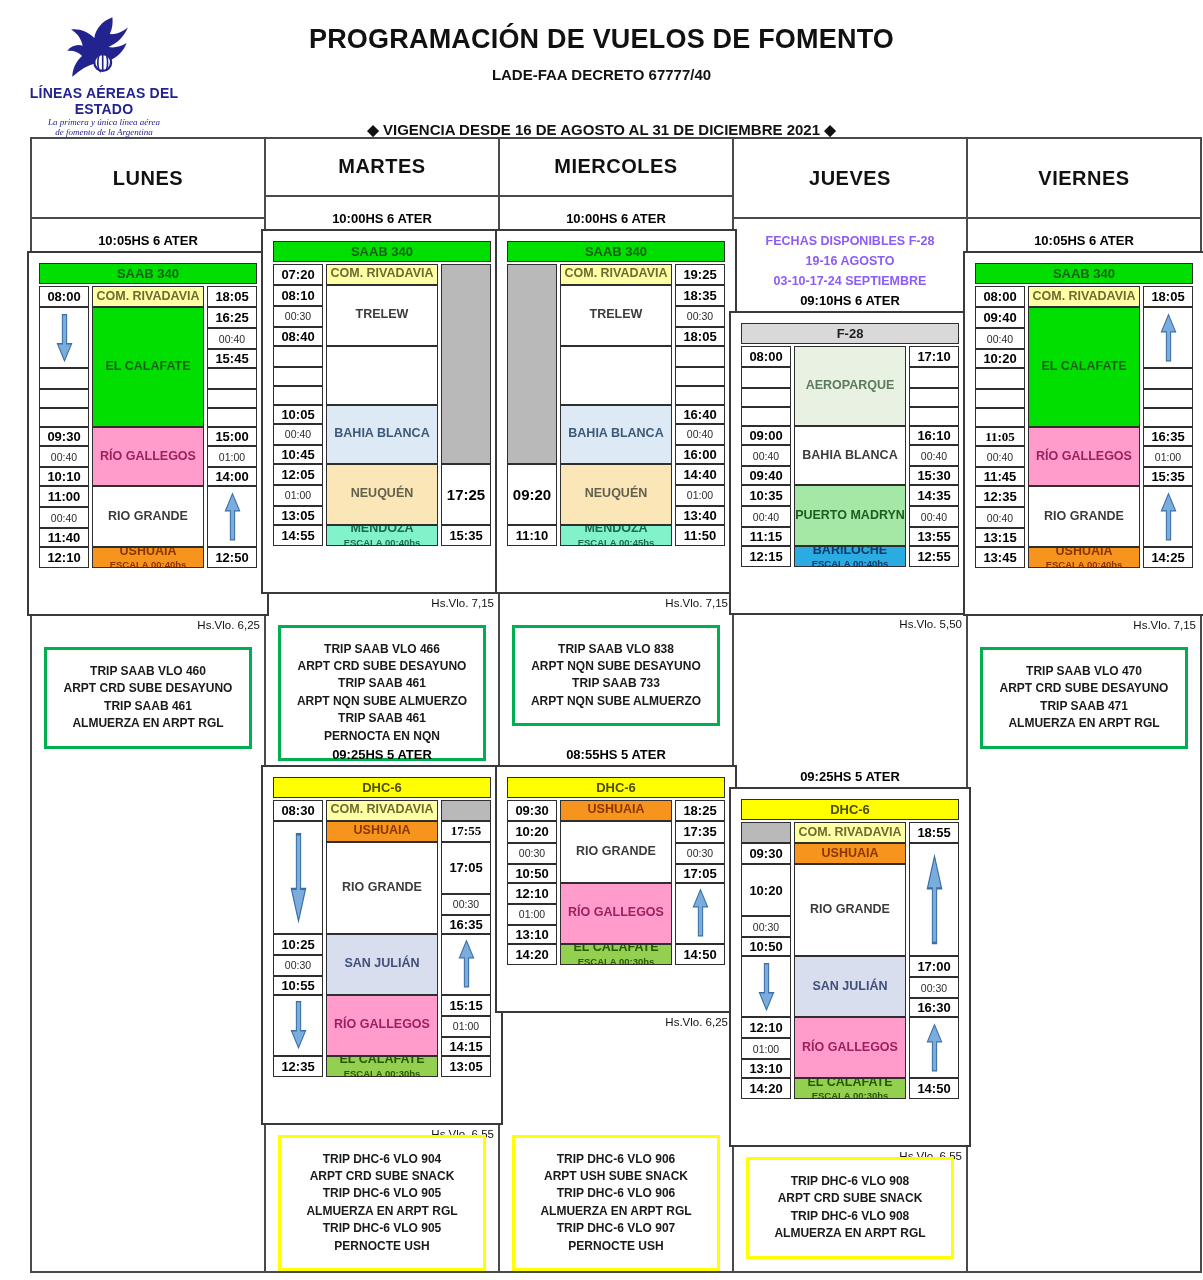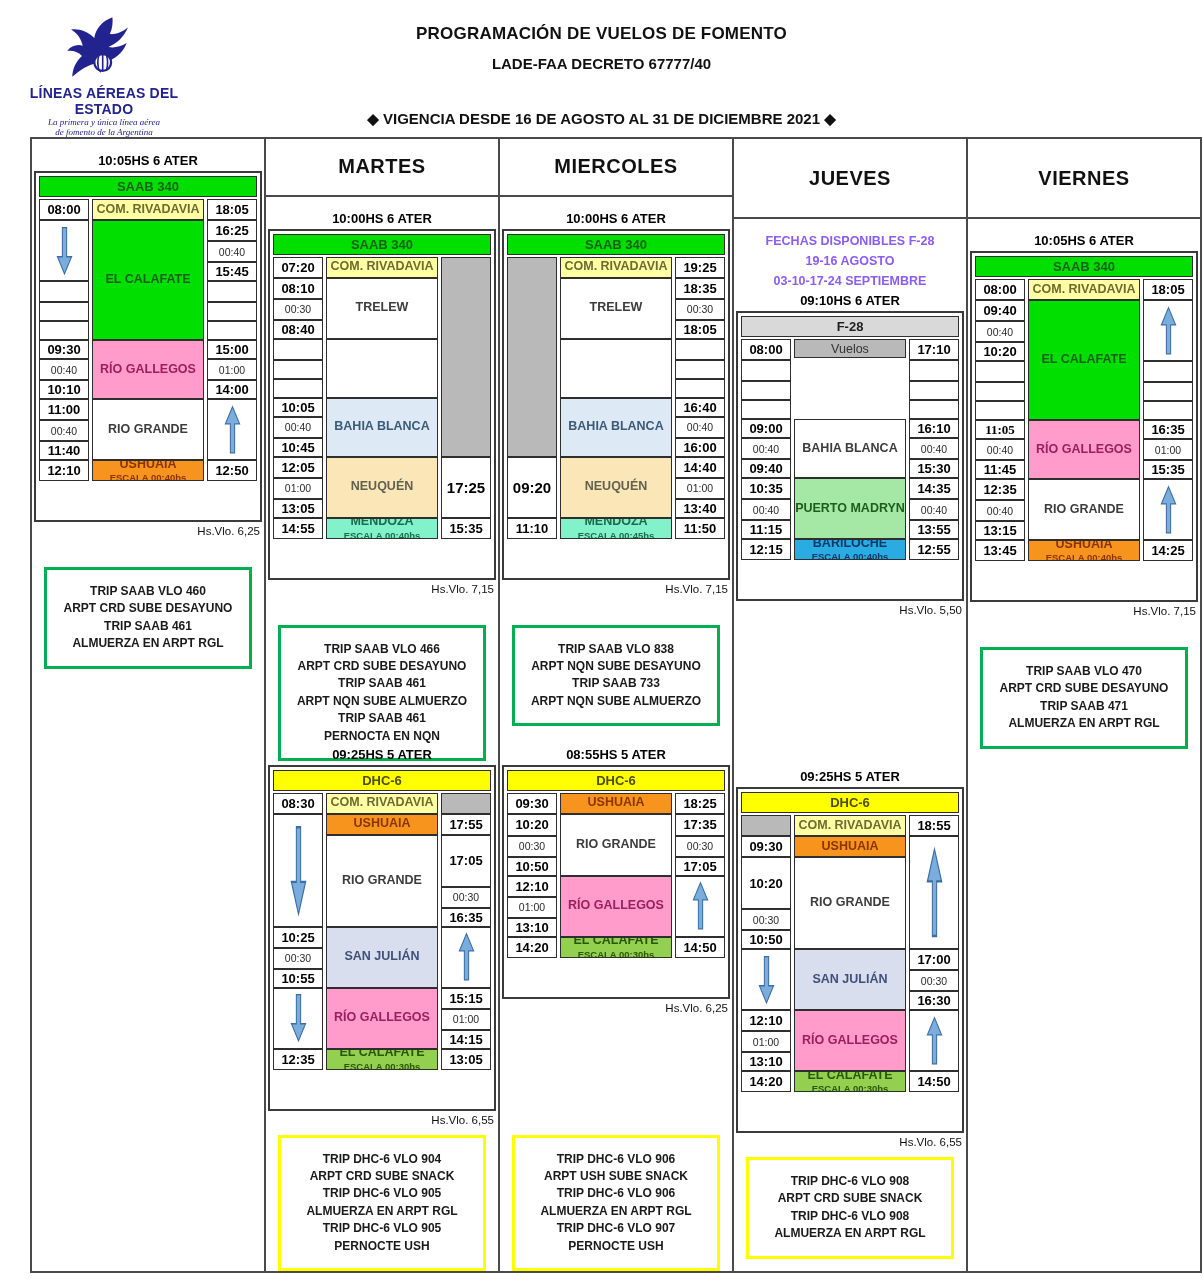--- a/index.html
+++ b/index.html
@@ -8,36 +8,36 @@
     width:1203px; height:1280px; position:relative; overflow:hidden;
     font-family:"Liberation Sans", sans-serif; color:#111;
   }
   
   .hdr { position:relative; height:137px; }
   .logo { position:absolute; left:26px; top:10px; width:156px; text-align:center; color:#23238f; }
   .logo svg { width:84px; height:74px; display:block; margin:0 auto; }
   .logo-l1 { font-size:14px; font-weight:bold; letter-spacing:.2px; margin-top:1px; }
   .logo-l2, .logo-l3 { font-family:"Liberation Serif", serif; font-style:italic; font-size:9px; line-height:1.15; }
   .titles { text-align:center; padding-top:24px; }
-  .t-main { font-size:17px; font-weight:bold; letter-spacing:.2px; }
+  .t-main { font-size:27px; font-weight:bold; letter-spacing:.2px; }
   .t-sub  { font-size:15px; font-weight:bold; margin-top:11px; }
   .t-vig  { font-size:15px; font-weight:bold; margin-top:38px; }
   
   .board { display:flex; margin-left:30px; width:1172px; height:1136px; border:2px solid #4a4a4a; background:#fff; }
   .col { flex:1 1 0; border-right:2px solid #4a4a4a; display:flex; flex-direction:column; min-width:0; }
   .col:last-child { border-right:none; }
   .day-header { height:80px; border-bottom:2px solid #4a4a4a; display:flex; align-items:center; justify-content:center;
     font-size:20px; font-weight:bold; letter-spacing:.5px; }
   .col-body { flex:1; padding-top:12px; display:flex; flex-direction:column; align-items:center; }
   .slot { width:100%; display:flex; flex-direction:column; align-items:center; }
   .s0 { height:400px; } .s1 { height:136px; } .s2 { height:380px; } .s3 { flex:1; }
   
   .redline { font-size:12.5px; font-weight:bold; color:#8b5cf6; line-height:1.6; }
   .tlabel  { font-size:13px; font-weight:bold; margin:2px 0 3px 0; color:#000000; }
-  .tbl { border:2px solid #3a3a3a; padding:3px; background:#fff; }
+  .tbl { border:2px solid #3a3a3a; padding:10px; background:#fff; }
   .aircraft { height:21px; border:1px solid #2e2e2e; margin-bottom:2px; display:flex; align-items:center; justify-content:center;
     font-size:13px; font-weight:bold; }
   .grid { display:grid; column-gap:3px; }
   .cell { border:1px solid #2e2e2e; background:#fff; display:flex; flex-direction:column; align-items:center; justify-content:center;
     overflow:hidden; min-height:0; }
   .cell.fhead { font-size:12.5px; margin-bottom:2px; font-weight:normal; }
   .cell.time .ct { font-size:13px; font-weight:bold; color:#000; }
   .cell.big  .ct { font-size:15px; font-weight:bold; color:#000; }
   .cell.dur  .ct { font-size:10.5px; color:#2a2a2a; }
   .cell.dest .ct { font-size:12.5px; font-weight:bold; text-align:center; line-height:1.1; }
@@ -66,20 +66,21 @@
   </div>
   <div class="titles">
     <div class="t-main">PROGRAMACIÓN DE VUELOS DE FOMENTO</div>
     <div class="t-sub">LADE-FAA DECRETO 67777/40</div>
     <div class="t-vig">◆  VIGENCIA DESDE 16 DE AGOSTO AL 31 DE DICIEMBRE 2021  ◆</div>
   </div>
 </div>
 
 <div class="board" id="board">
     <div class="col">
+      <div class="day-header">LUNES</div>
       <div class="col-body">
         <div class="slot s0">
           <div class="tlabel">10:05HS 6 ATER</div>
           <div class="tbl">
             <div class="aircraft" style="background: rgb(0, 223, 0); color: rgb(21, 96, 21);">SAAB 340</div>
             <div class="grid" style="grid-template-columns: 50px 112px 50px; grid-template-rows: 21px 21px 21px 19px 21px 19px 19px 19px 21px 19px 21px 21px 19px 21px 36px;">
               <div class="cell fhead" style="grid-area: 1 / 1; background: rgb(255, 255, 163); color: rgb(107, 107, 51);">460</div>
               <div class="cell fhead" style="grid-area: 1 / 2; background: rgb(185, 185, 185); color: rgb(51, 51, 51);">Vuelos</div>
               <div class="cell fhead" style="grid-area: 1 / 3; background: rgb(255, 255, 163); color: rgb(107, 107, 51);">461</div>
               <div class="cell time" style="grid-area: 1 / 1;">
@@ -279,21 +280,21 @@
               </div>
               <div class="cell gray" style="grid-area: 1 / 3; background: rgb(185, 185, 185); color: rgb(51, 51, 51);"></div>
               <div class="cell ad" style="grid-area: 2 / 1 / span 4;">
                 <svg class="arr" viewBox="0 0 24 58" preserveAspectRatio="none">
                   <path d="M9,2 L15,2 L15,36 L22,36 L12,56 L2,36 L9,36 Z" fill="#7aadde" stroke="#3a6ea5" stroke-width="1.5"></path>
                 </svg>
               </div>
               <div class="cell dest" style="grid-area: 2 / 2; background: rgb(247, 148, 29); color: rgb(138, 53, 0);">
                 <div class="ct">USHUAIA</div>
               </div>
-              <div class="cell time" style="grid-area: 2 / 3;">
+              <div class="cell time" style="grid-area: 2 / 3; font-family: Liberation Serif, serif;">
                 <div class="ct">17:55</div>
               </div>
               <div class="cell dest" style="grid-area: 3 / 2 / span 3; background: rgb(255, 255, 255); color: rgb(60, 60, 60);">
                 <div class="ct">RIO GRANDE</div>
               </div>
               <div class="cell time" style="grid-area: 3 / 3;">
                 <div class="ct">17:05</div>
               </div>
               <div class="cell dur" style="grid-area: 4 / 3;">
                 <div class="ct">00:30</div>
@@ -535,20 +536,23 @@
           <div class="tlabel">09:10HS 6 ATER</div>
           <div class="tbl">
             <div class="aircraft" style="background: rgb(217, 217, 217); color: rgb(31, 31, 31);">F-28</div>
             <div class="grid" style="grid-template-columns: 50px 112px 50px; grid-template-rows: 21px 21px 19px 19px 19px 21px 19px 21px 21px 19px 21px 36px;">
               <div class="cell fhead" style="grid-area: 1 / 1; background: rgb(217, 217, 217); color: rgb(31, 31, 31);">700</div>
               <div class="cell fhead" style="grid-area: 1 / 2; background: rgb(185, 185, 185); color: rgb(51, 51, 51);">Vuelos</div>
               <div class="cell fhead" style="grid-area: 1 / 3; background: rgb(217, 217, 217); color: rgb(31, 31, 31);">701</div>
               <div class="cell time" style="grid-area: 1 / 1;">
                 <div class="ct">08:00</div>
               </div>
+              <div class="cell dest" style="grid-area: 1 / 2 / span 4; background: rgb(233, 241, 227); color: rgb(90, 122, 90);">
+                <div class="ct">AEROPARQUE</div>
+              </div>
               <div class="cell time" style="grid-area: 1 / 3;">
                 <div class="ct">17:10</div>
               </div>
               <div class="cell empty" style="grid-area: 2 / 1;"></div>
               <div class="cell empty" style="grid-area: 3 / 1;"></div>
               <div class="cell empty" style="grid-area: 4 / 1;"></div>
               <div class="cell empty" style="grid-area: 2 / 3;"></div>
               <div class="cell empty" style="grid-area: 3 / 3;"></div>
               <div class="cell empty" style="grid-area: 4 / 3;"></div>
               <div class="cell time" style="grid-area: 5 / 1;">

